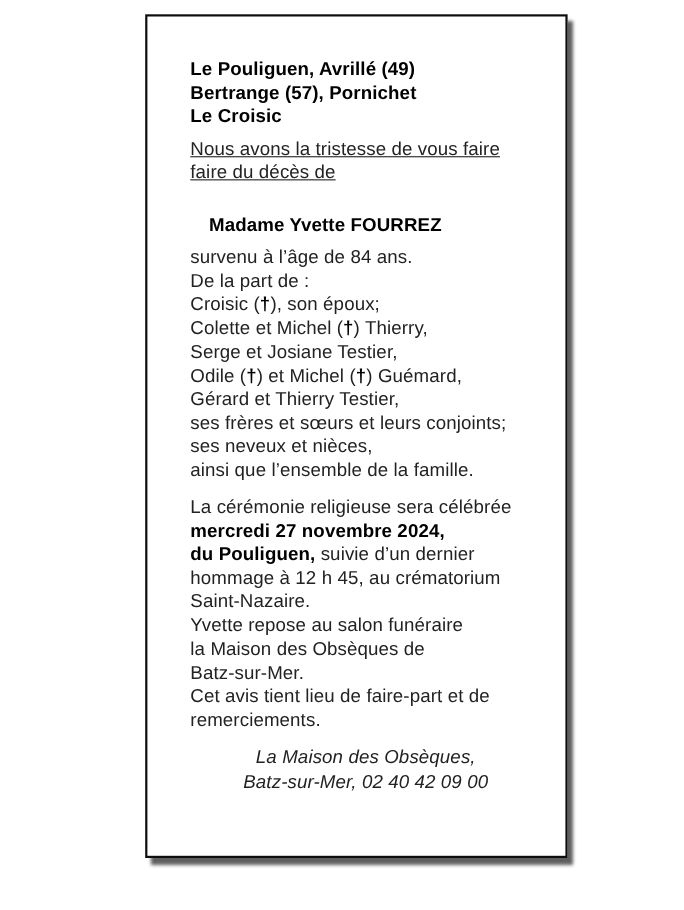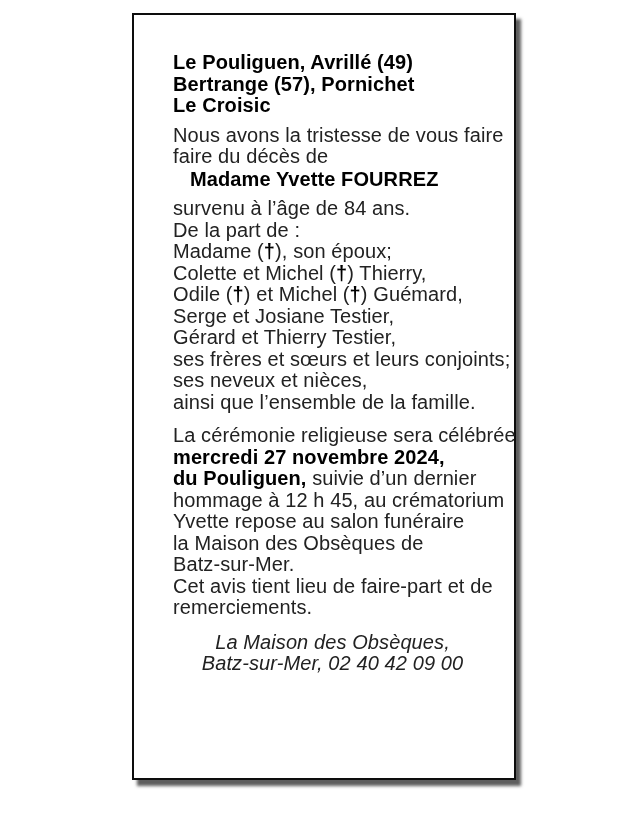--- a/index.html
+++ b/index.html
@@ -22,30 +22,30 @@
     left: 132px;
     top: 13px;
     width: 384px;
     height: 767px;
     box-sizing: border-box;
     background: #ffffff;
     border: 2px solid #0d0d0d;
     box-shadow: 5px 6px 3px rgba(58,58,58,0.82);
     padding: 37px 22px 0 39px;
     color: #222222;
-    font-size: 20px;
+    font-size: 17px;
     line-height: 21.5px;
     letter-spacing: 0.1px;
   }
   .line { white-space: nowrap; }
   .bold { font-weight: bold; color: #000000; }
   .dagger { font-weight: bold; color: #000000; }
   .italic { font-style: italic; }
   .para-header   { margin: 0 0 8px 0; }
-  .para-intro    { margin: 0 0 1px 0; }
+  .para-intro    { margin: 0 0 26px 0; text-decoration: underline; }
   .para-name     { margin: 0 0 8px 17px; }
   .para-family   { margin: 0 0 12px 0; }
   .para-ceremony { margin: 3px 0 13px 0; }
   .para-footer   { margin: 0; text-align: center; }
 </style>
 </head>
 <body>
 
 <div class="page">
   <div class="notice-card">
@@ -61,35 +61,36 @@
       <div class="line">faire du décès de</div>
     </div>
 
     <div class="para-name">
       <div class="line bold">Madame Yvette FOURREZ</div>
     </div>
 
     <div class="para-family">
       <div class="line">survenu à l’âge de 84 ans.</div>
       <div class="line">De la part de :</div>
-      <div class="line"><span>Madame (</span><span class="dagger">†</span><span>), son époux;</span></div>
+      <div class="line"><span>Croisic (</span><span class="dagger">†</span><span>), son époux;</span></div>
       <div class="line"><span>Colette et Michel (</span><span class="dagger">†</span><span>) Thierry,</span></div>
+      <div class="line">Serge et Josiane Testier,</div>
       <div class="line"><span>Odile (</span><span class="dagger">†</span><span>) et Michel (</span><span class="dagger">†</span><span>) Guémard,</span></div>
-      <div class="line">Serge et Josiane Testier,</div>
       <div class="line">Gérard et Thierry Testier,</div>
       <div class="line">ses frères et sœurs et leurs conjoints;</div>
       <div class="line">ses neveux et nièces,</div>
       <div class="line">ainsi que l’ensemble de la famille.</div>
     </div>
 
     <div class="para-ceremony">
       <div class="line">La cérémonie religieuse sera célébrée</div>
       <div class="line bold">mercredi 27 novembre 2024,</div>
       <div class="line"><span class="bold">du Pouliguen,</span><span> suivie d’un dernier</span></div>
       <div class="line">hommage à 12 h 45, au crématorium</div>
+      <div class="line">Saint-Nazaire.</div>
       <div class="line">Yvette repose au salon funéraire</div>
       <div class="line">la Maison des Obsèques de</div>
       <div class="line">Batz-sur-Mer.</div>
       <div class="line">Cet avis tient lieu de faire-part et de</div>
       <div class="line">remerciements.</div>
     </div>
 
     <div class="para-footer">
       <div class="line italic">La Maison des Obsèques,</div>
       <div class="line italic">Batz-sur-Mer, 02 40 42 09 00</div>

